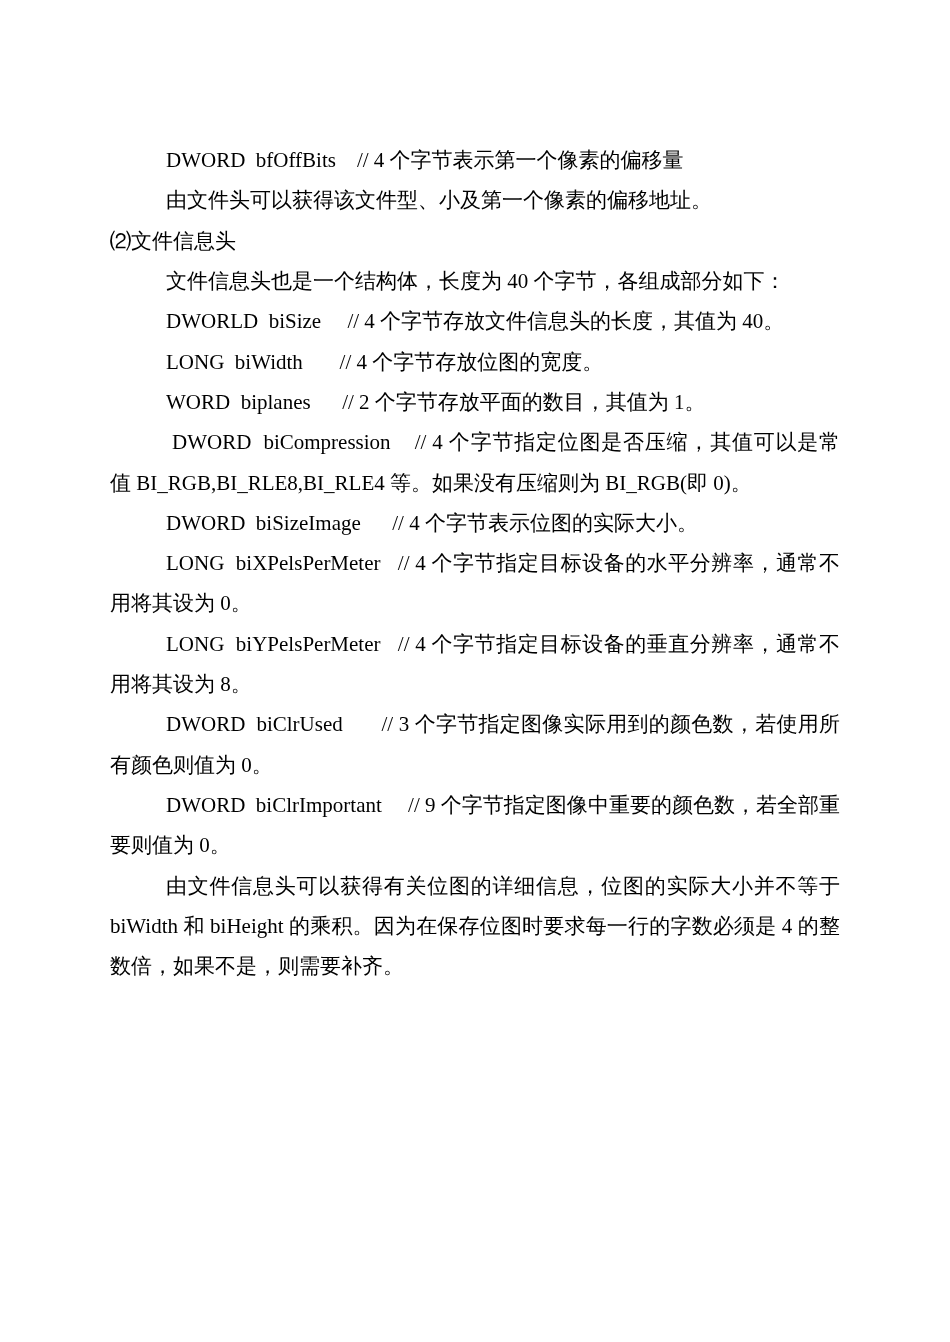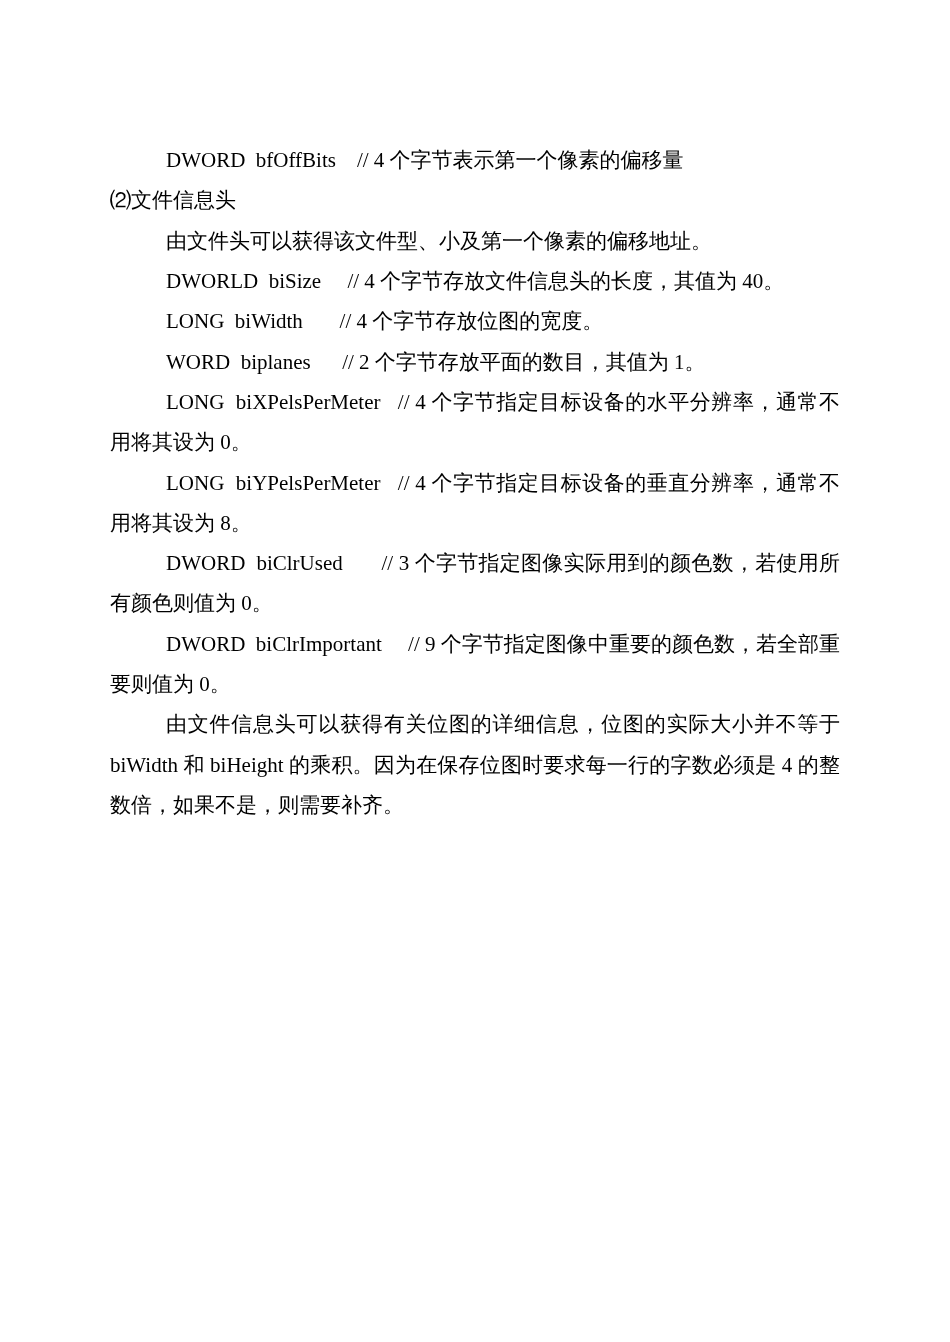--- a/index.html
+++ b/index.html
@@ -38,25 +38,28 @@
   .hang-2b { padding-left: 0; text-indent: 56px; }
   .hang-1b { padding-left: 0; text-indent: 28px; }
 </style>
 </head>
 <body>
 
 <div class="page">
   <div class="doc-body">
 
     <p class="para ind-2">DWORD  bfOffBits    // 4 个字节表示第一个像素的偏移量</p>
+    <p class="para ind-2">由文件头可以获得该文件型、小及第一个像素的偏移地址。</p>
     <p class="para ind-0">⑵文件信息头</p>
-    <p class="para ind-2">由文件头可以获得该文件型、小及第一个像素的偏移地址。</p>
+    <p class="para ind-2">文件信息头也是一个结构体，长度为 40 个字节，各组成部分如下：</p>
     <p class="para ind-2">DWORLD  biSize     // 4 个字节存放文件信息头的长度，其值为 40。</p>
     <p class="para ind-2">LONG  biWidth       // 4 个字节存放位图的宽度。</p>
     <p class="para ind-2">WORD  biplanes      // 2 个字节存放平面的数目，其值为 1。</p>
+    <p class="para hang-2b"> DWORD  biCompression    // 4 个字节指定位图是否压缩，其值可以是常值 BI_RGB,BI_RLE8,BI_RLE4 等。如果没有压缩则为 BI_RGB(即 0)。</p>
+    <p class="para ind-2">DWORD  biSizeImage      // 4 个字节表示位图的实际大小。</p>
     <p class="para hang-2b">LONG  biXPelsPerMeter   // 4 个字节指定目标设备的水平分辨率，通常不用将其设为 0。</p>
     <p class="para hang-2b">LONG  biYPelsPerMeter   // 4 个字节指定目标设备的垂直分辨率，通常不用将其设为 8。</p>
     <p class="para hang-2b">DWORD  biClrUsed       // 3 个字节指定图像实际用到的颜色数，若使用所有颜色则值为 0。</p>
     <p class="para hang-2b">DWORD  biClrImportant     // 9 个字节指定图像中重要的颜色数，若全部重要则值为 0。</p>
     <p class="para hang-2b">由文件信息头可以获得有关位图的详细信息，位图的实际大小并不等于 biWidth 和 biHeight 的乘积。因为在保存位图时要求每一行的字数必须是 4 的整数倍，如果不是，则需要补齐。</p>
 
   </div>
 </div>
 
 </body></html>

